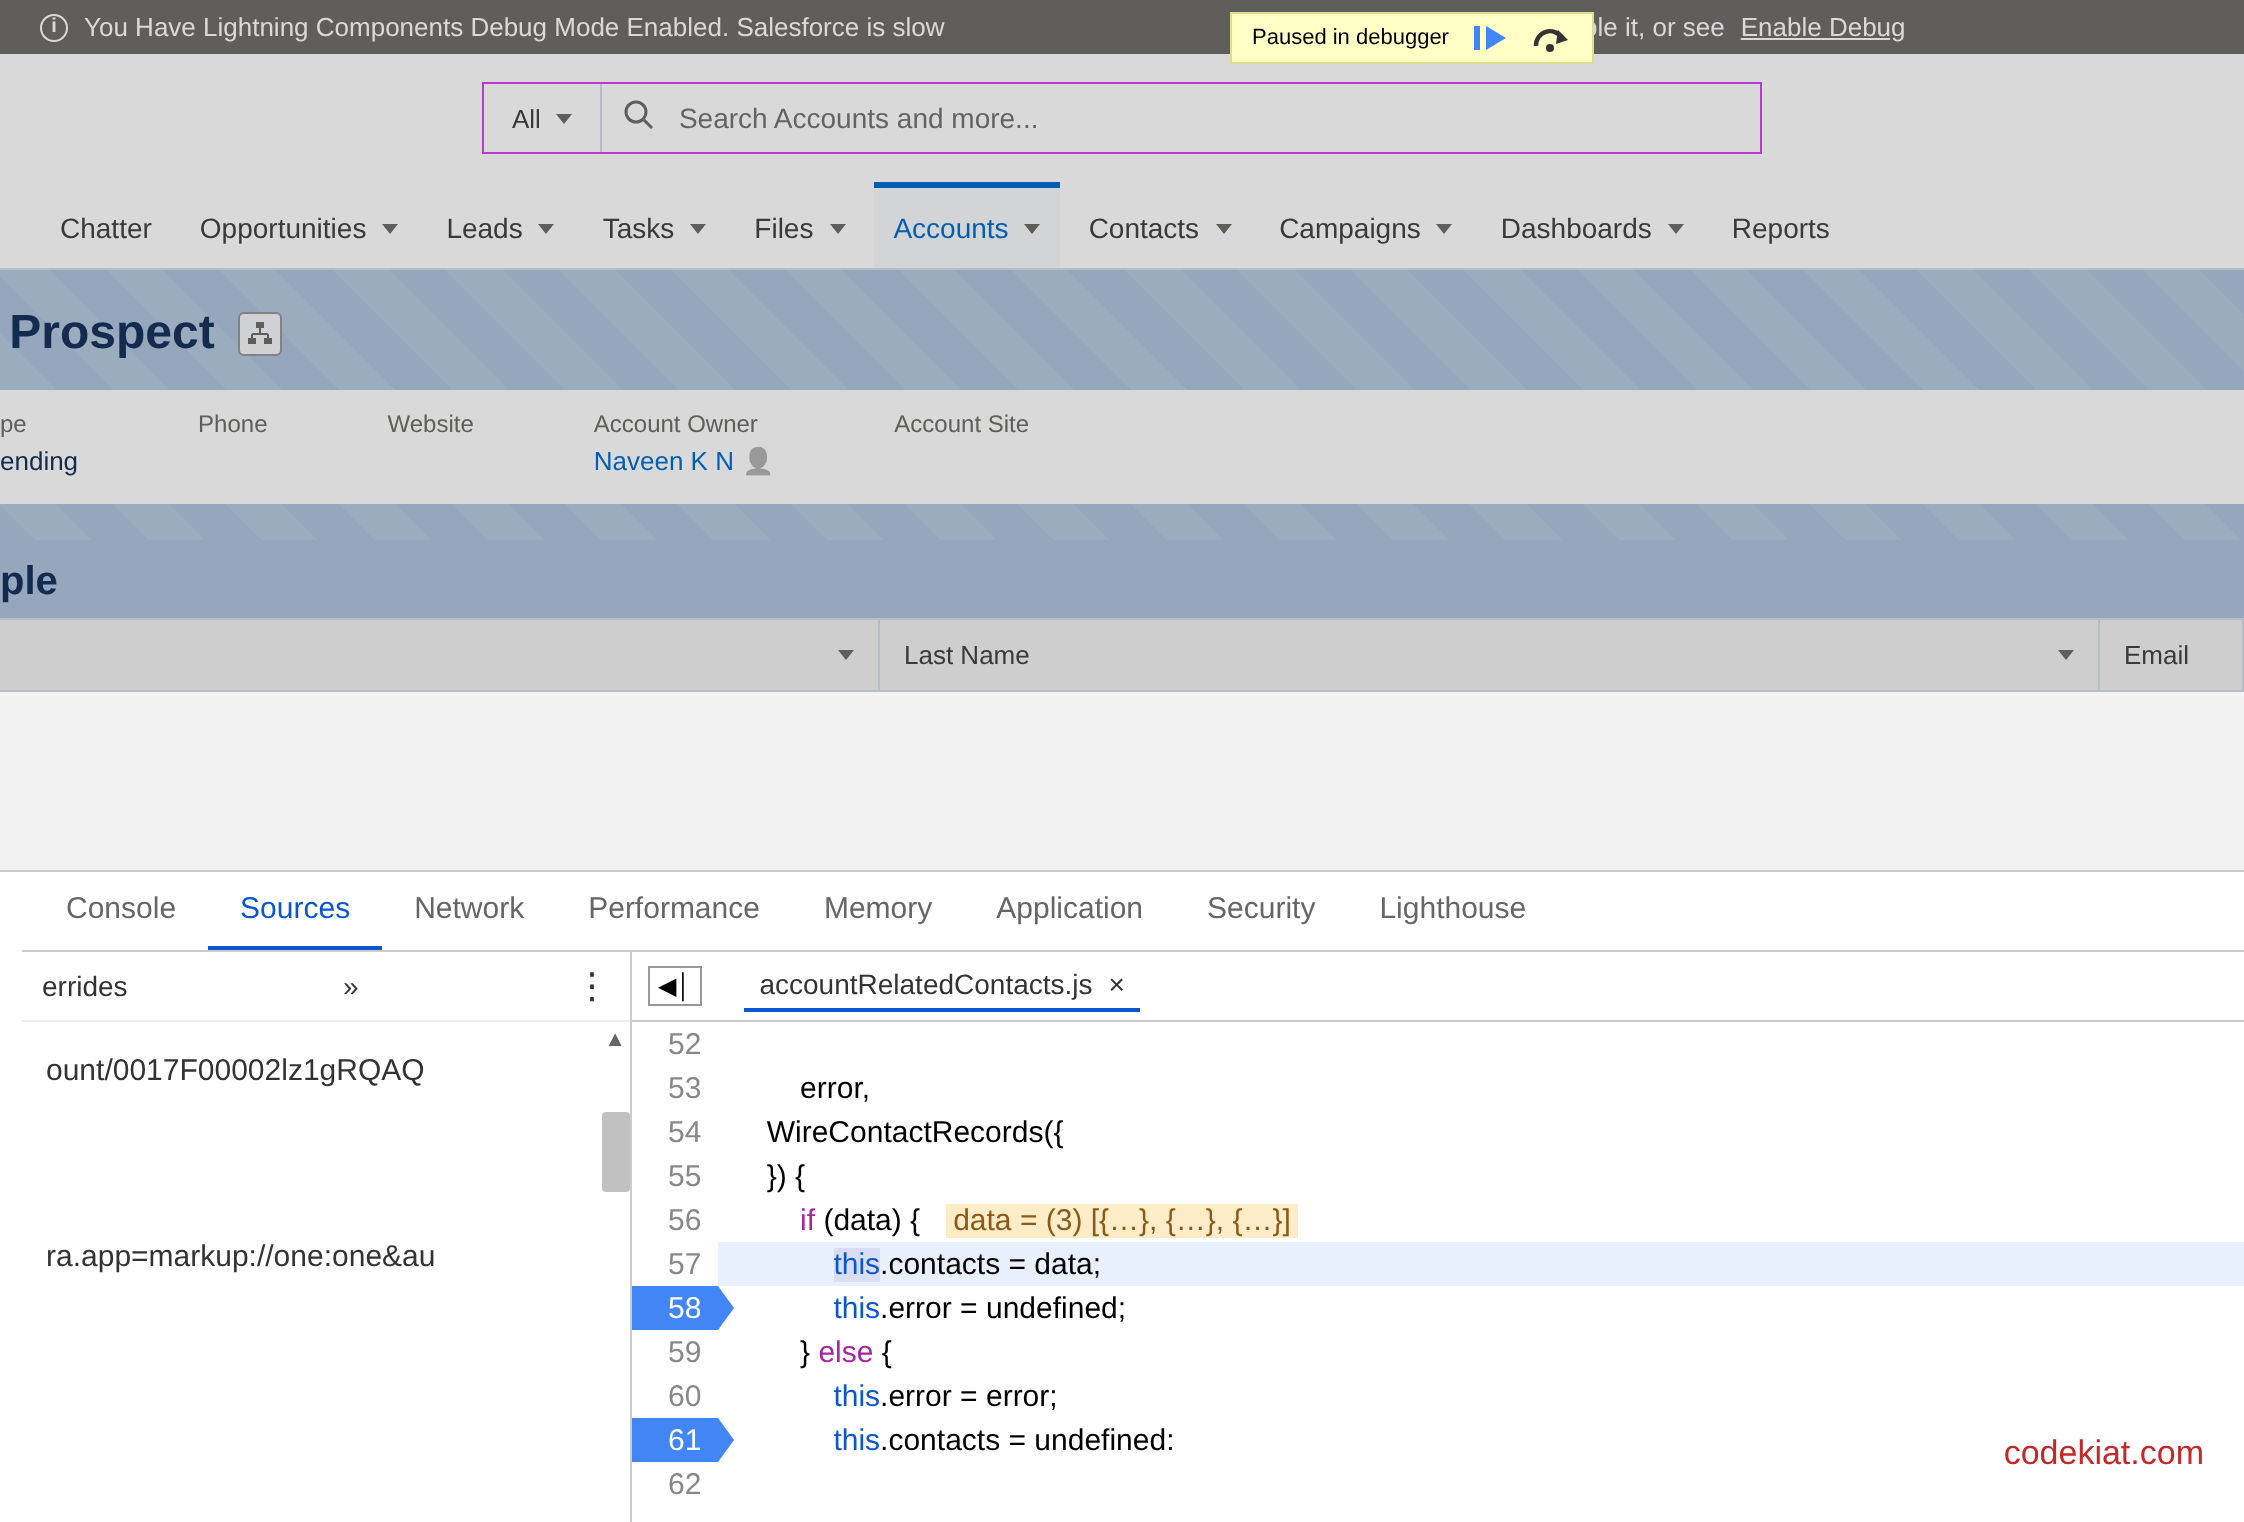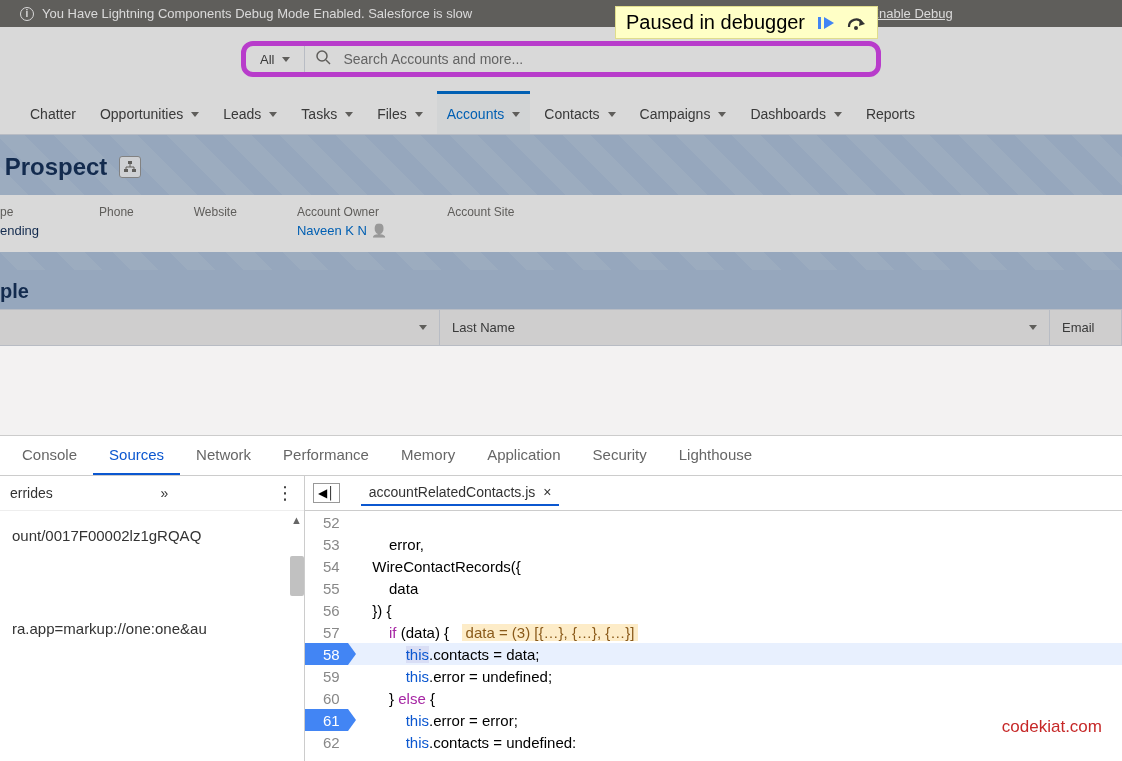--- a/index.html
+++ b/index.html
@@ -2,25 +2,25 @@
 <html><head>
 <meta charset="utf-8">
 <style>
 * { margin: 0; padding: 0; box-sizing: border-box; font-family: -apple-system, BlinkMacSystemFont, 'Segoe UI', Arial, sans-serif; }
 body { width: 1122px; height: 761px; overflow: hidden; position: relative; background: #f3f2f2; }
 .dimmed { filter: brightness(0.85); }
 
 .debug-banner { background: #706e6b; color: #fff; padding: 6px 20px; font-size: 13px; display: flex; align-items: center; gap: 8px; }
 .debug-banner .info-icon { width: 14px; height: 14px; border: 1.5px solid #fff; border-radius: 50%; display: inline-flex; align-items: center; justify-content: center; font-size: 10px; font-weight: bold; }
 
-.debugger-overlay { position: absolute; top: 6px; left: 615px; background: #ffffc6; border: 1px solid #e0dd8c; padding: 4px 10px; display: flex; align-items: center; gap: 12px; font-size: 20px; z-index: 100; }
+.debugger-overlay { position: absolute; top: 6px; left: 615px; background: #ffffc6; border: 1px solid #e0dd8c; padding: 4px 10px; display: flex; align-items: center; gap: 12px; font-size: 11px; z-index: 100; }
 .debugger-overlay .resume-icon svg, .debugger-overlay .step-icon svg { display: block; }
 
 .search-row { padding: 14px 0; display: flex; justify-content: center; background: #fff; }
-.search-container { display: flex; align-items: center; border: 5px solid #d946ef; border-radius: 12px; background: #fff; width: 640px; height: 36px; }
+.search-container { display: flex; align-items: center; border: 1px solid #d946ef; border-radius: 0; background: #fff; width: 640px; height: 36px; }
 .scope-btn { padding: 0 14px; border-right: 1px solid #d8dde6; height: 100%; display: flex; align-items: center; gap: 6px; font-size: 13px; color: #444; cursor: pointer; }
 .search-input { flex: 1; border: none; outline: none; padding: 0 12px; font-size: 14px; color: #666; background: transparent; }
 .search-icon { color: #706e6b; margin-left: 10px; }
 
 .nav-tabs { background: #fff; border-bottom: 1px solid #d8dde6; display: flex; padding: 0 20px; gap: 4px; }
 .nav-tab { padding: 12px 10px; font-size: 14px; color: #444; display: flex; align-items: center; gap: 6px; cursor: pointer; border-top: 3px solid transparent; }
 .nav-tab.active { border-top: 3px solid #0070d2; color: #0070d2; background: #f7f9fb; align-items: center; }
 .chevron { width: 0; height: 0; border-left: 4px solid transparent; border-right: 4px solid transparent; border-top: 5px solid #706e6b; margin-left: 2px; }
 
 .page-header { background: #b0c4de; background-image: repeating-linear-gradient(45deg, rgba(255,255,255,0.1) 0 20px, transparent 20px 40px); padding: 18px 0 0 0; }
@@ -34,21 +34,21 @@
 .detail-value { color: #16325c; }
 .detail-link { color: #0070d2; display: flex; align-items: center; gap: 4px; }
 
 .related-header { background: #b0c4de; padding: 10px 0 6px 0; font-size: 20px; font-weight: 600; color: #16325c; }
 .table-header { background: #f3f2f2; display: flex; border-bottom: 1px solid #d8dde6; border-top: 1px solid #d8dde6; }
 .th { padding: 10px 12px; font-size: 13px; color: #444; display: flex; align-items: center; justify-content: space-between; border-right: 1px solid #d8dde6; gap: 16px; }
 .th1 { width: 440px; justify-content: flex-end; }
 .th2 { width: 610px; }
 .th3 { flex: 1; }
 
-.devtools { position: absolute; bottom: 0; left: 0; right: 0; height: 326px; background: #fff; border-top: 1px solid #ccc; display: flex; flex-direction: column; }
+.devtools { position: absolute; bottom: 0; left: 0; right: 0; height: 326px; background: #fff; border-top: 1px solid #ccc; display: flex; flex-direction: column; padding-left: 11px; }
 .dt-tabs { display: flex; border-bottom: 1px solid #ccc; padding: 0 6px; }
 .dt-tab { padding: 10px 16px; font-size: 15px; color: #666; cursor: pointer; }
 .dt-tab.active { color: #0b57d0; border-bottom: 2px solid #0b57d0; }
 
 .dt-body { flex: 1; display: flex; overflow: hidden; }
 .dt-sidebar { width: 305px; border-right: 1px solid #ccc; display: flex; flex-direction: column; position: relative; }
 .dt-sidebar-top { display: flex; align-items: center; justify-content: space-between; padding: 6px 10px; border-bottom: 1px solid #eee; font-size: 14px; color: #333; }
 .dt-sidebar-items { padding: 8px 0; font-size: 15px; color: #333; }
 .dt-sidebar-item { padding: 8px 12px; white-space: nowrap; overflow: hidden; }
 .dt-scroll-thumb { position: absolute; right: 0; top: 80px; width: 14px; height: 40px; background: #c1c1c1; border-radius: 2px; }
@@ -259,21 +259,20 @@
             <div class="gutter-line bp">58</div>
             <div class="gutter-line">59</div>
             <div class="gutter-line">60</div>
             <div class="gutter-line bp">61</div>
             <div class="gutter-line">62</div>
           </div>
         <div class="code-lines" id="code-lines">
             <div class="code-line"></div>
             <div class="code-line">        error,</div>
             <div class="code-line">    WireContactRecords({</div>
-            <div class="code-line">        data</div>
             <div class="code-line">    }) {</div>
             <div class="code-line">        <span class="kw">if</span> (data) {   <span class="inline-eval">data = (3) [{…}, {…}, {…}]</span></div>
             <div class="code-line current">            <span class="this this-hl">this</span>.contacts = data;</div>
             <div class="code-line">            <span class="this">this</span>.error = undefined;</div>
             <div class="code-line">        } <span class="kw">else</span> {</div>
             <div class="code-line">            <span class="this">this</span>.error = error;</div>
             <div class="code-line">            <span class="this">this</span>.contacts = undefined:</div>
           </div>
       </div>
     </div>

